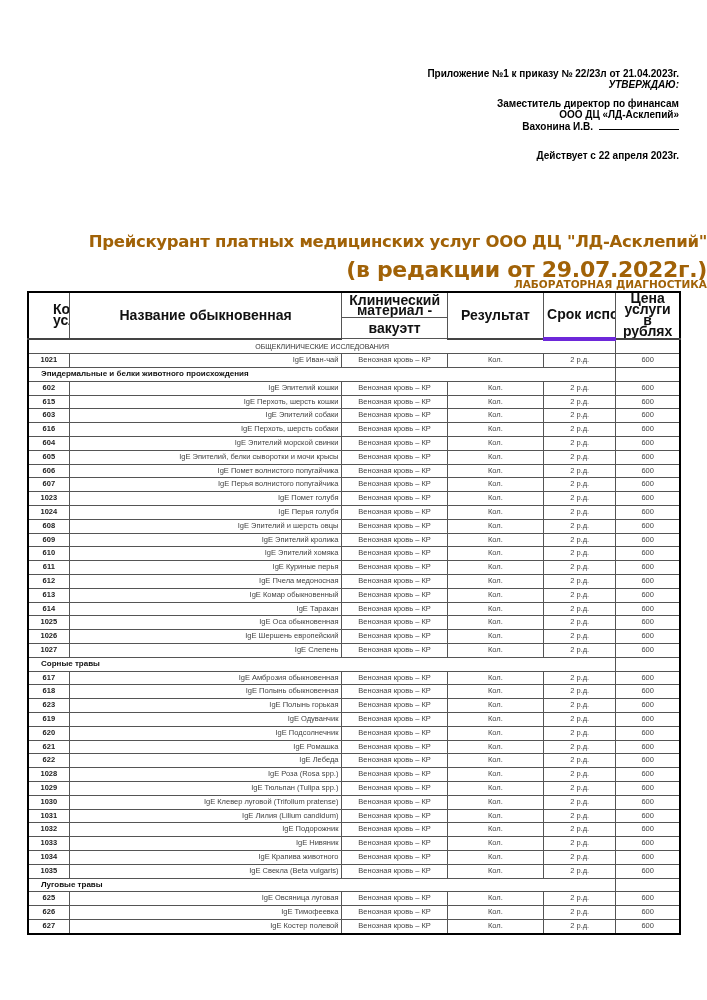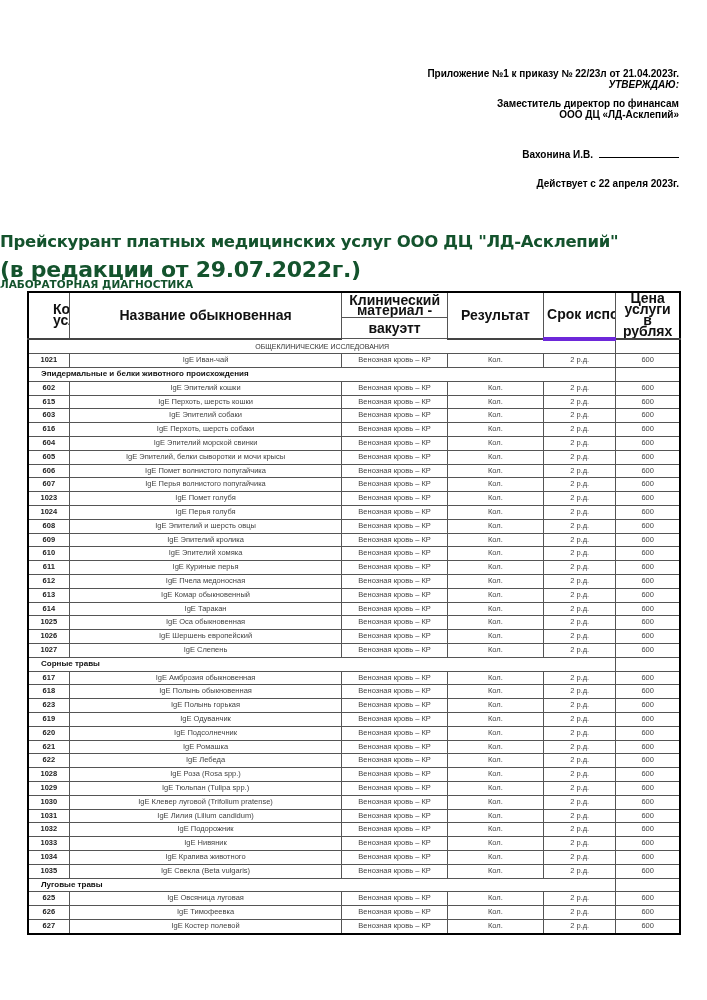--- a/index.html
+++ b/index.html
@@ -1,35 +1,35 @@
 <!DOCTYPE html>
 <html><head>
 <meta charset="utf-8">
 <style>
   html, body { margin: 0; padding: 0; background: #ffffff; }
   body { width: 707px; height: 1000px; position: relative; overflow: hidden; font-family: "Liberation Sans", sans-serif; color: #000; }
   .approval { position: absolute; right: 28px; top: 68px; text-align: right; font-size: 10px; font-weight: bold; line-height: 11px; }
   .approval .ln { display: block; }
   .approval .gap1 { margin-top: 0; font-style: italic; }
   .approval .gap2 { margin-top: 8px; }
-  .approval .gap3 { margin-top: 28px; }
+  .approval .gap3 { }
   .approval .gap4 { margin-top: 18px; }
   .approval .sigline { display: inline-block; width: 80px; border-bottom: 1px solid #000; height: 9px; vertical-align: baseline; margin-left: 6px; }
-  .title { position: absolute; left: 0; width: 707px; text-align: left; font-family: "DejaVu Sans", sans-serif; font-weight: bold; color: #14532d; }
+  .title { position: absolute; left: 0; width: 707px; text-align: right; font-family: "DejaVu Sans", sans-serif; font-weight: bold; color: #a16207; }
   .t1 { top: 232px; font-size: 16.5px; letter-spacing: -0.3px; }
   .t2 { top: 257px; font-size: 22px; letter-spacing: -0.3px; }
   .t3 { top: 278px; font-size: 10.5px; }
   table.price { position: absolute; left: 27px; top: 291px; width: 654px; border-collapse: collapse; table-layout: fixed; font-size: 7.5px; }
   table.price td, table.price th { border: 1px solid #555; padding: 0 3px; height: 12.8px; line-height: 12.8px; white-space: nowrap; overflow: hidden; }
   table.price { border: 2px solid #000; }
   table.price th { font-weight: bold; font-size: 14px; color: #111; line-height: 11px; text-align: center; }
   .hdr-main th { border-right: 1px solid #000; border-left: 1px solid #000; }
   .hdr-row th { border-bottom: 2px solid #444; }
   td.code { text-align: center; font-weight: bold; color: #222; }
-  td.name { color: #444; text-align: center; }
+  td.name { color: #444; text-align: right; }
   td.mat, td.res, td.term, td.price { text-align: center; color: #444; }
   tr.section-main td.seclabel { text-align: center; color: #333; font-size: 7px; }
   tr.group td.grouplabel { font-weight: bold; color: #111; font-size: 8px; padding-left: 12px; border-left: none; }
   col.c-code { width: 41px; }
   col.c-name { width: 272px; }
   col.c-mat { width: 105px; }
   col.c-res { width: 96px; }
   col.c-term { width: 72px; }
   col.c-price { width: 64px; }
 </style>

